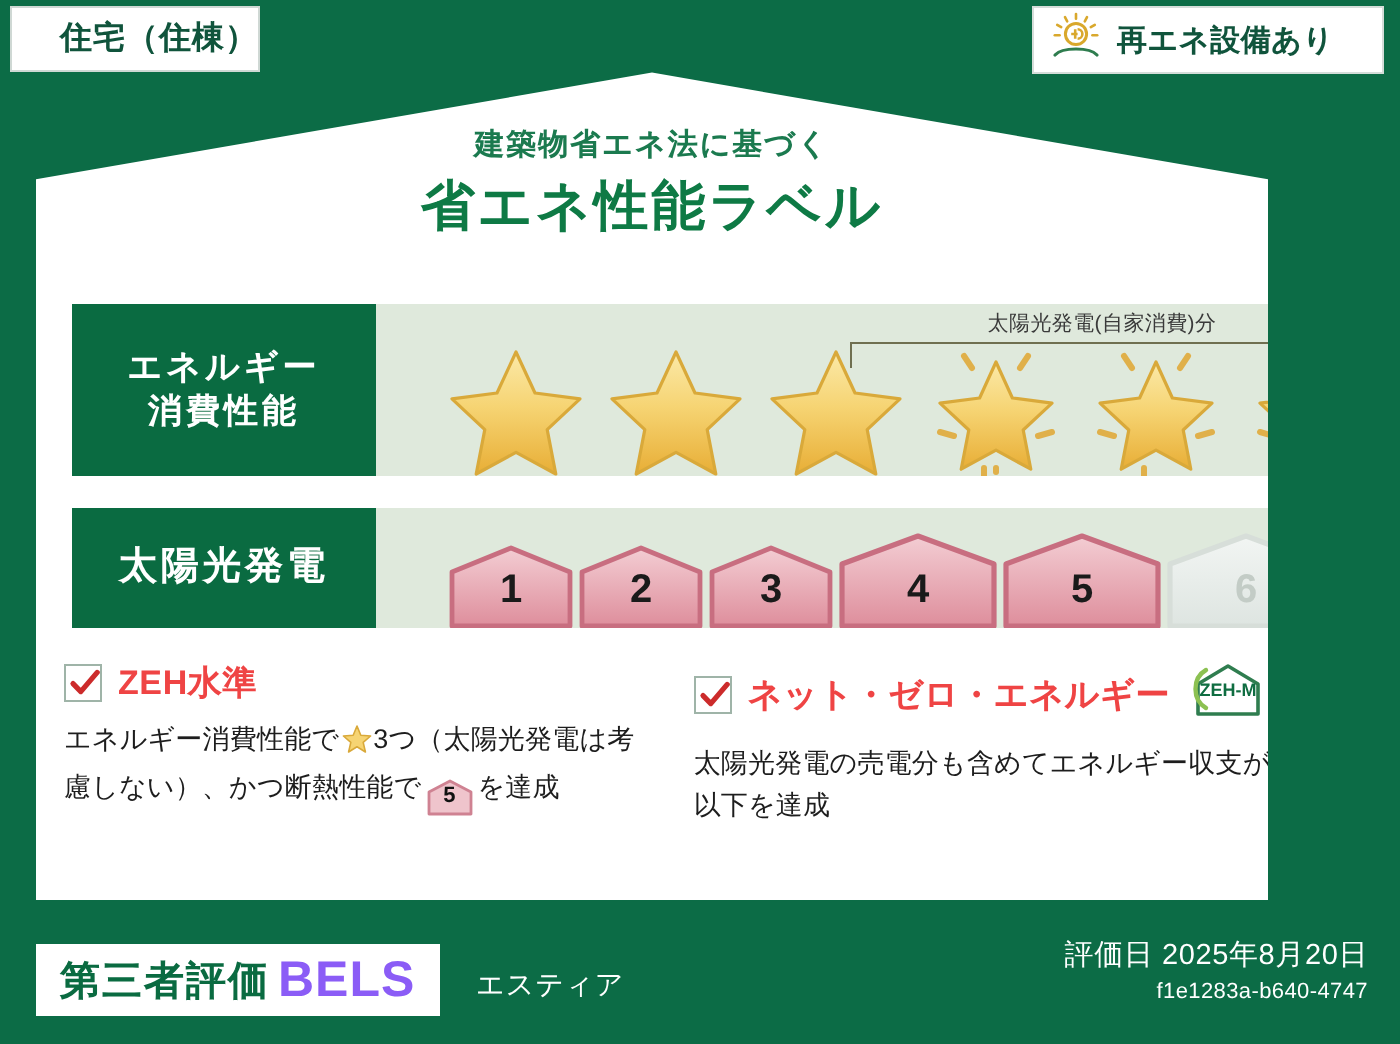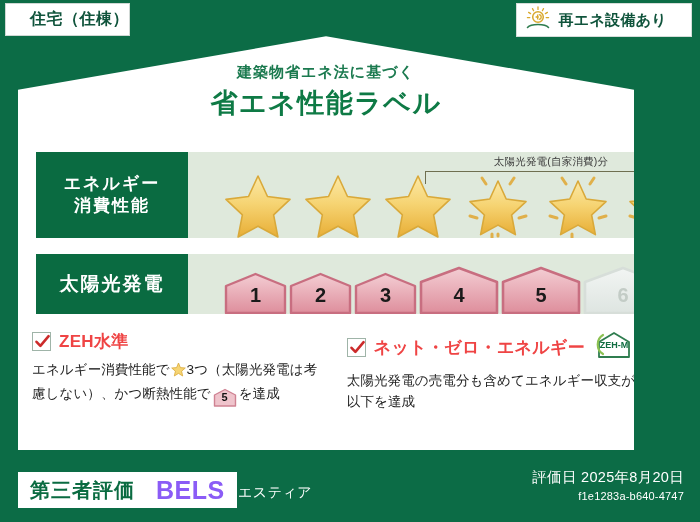--- a/index.html
+++ b/index.html
@@ -140,21 +140,21 @@
   .zehm-cap{
     font-size:6px;color:#3b3b3b;vertical-align:-6px;margin-left:1px;letter-spacing:-0.2px;
   }
   
   .footer{
     position:absolute;left:0;right:0;bottom:0;height:62px;
   }
   .bels-box{
     position:absolute;left:18px;top:12px;height:36px;
     background:#ffffff;display:flex;align-items:center;
-    padding:0 12px;box-sizing:border-box;gap:21px;
+    padding:0 12px;box-sizing:border-box;gap:4px;
   }
   .bels-eval{font-size:20px;font-weight:bold;color:#0a6b41;letter-spacing:1px;}
   .bels-word{font-size:25px;font-weight:bold;color:#8b5cf6;letter-spacing:0.5px;}
   .builder{
     position:absolute;left:238px;top:24px;
     font-size:14px;color:#ffffff;letter-spacing:0.5px;
   }
   .foot-right{
     position:absolute;right:16px;top:8px;text-align:right;color:#ffffff;
   }

